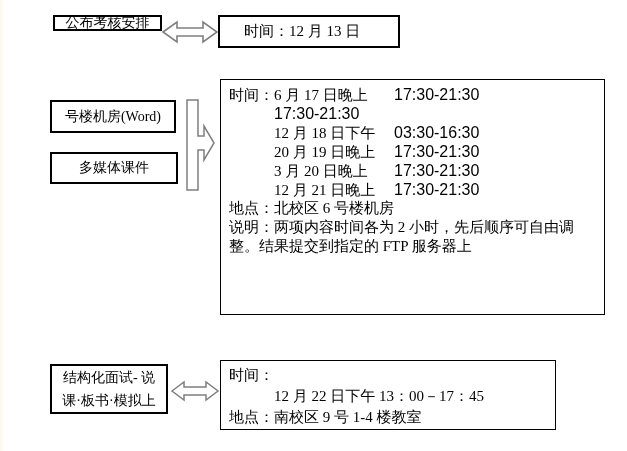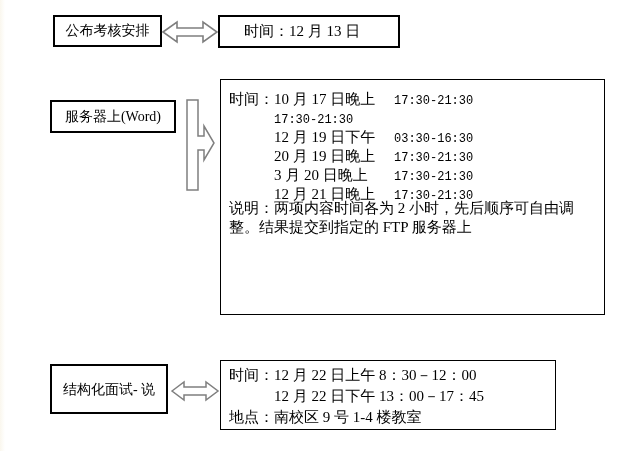--- a/index.html
+++ b/index.html
@@ -7,32 +7,32 @@
     position:relative;width:627px;height:451px;background:#fff;overflow:hidden;
     font-family:"Liberation Serif","DejaVu Serif",serif;color:#000;
   }
   .edge-strip{position:absolute;left:0;top:0;width:5px;height:451px;
     background:linear-gradient(to right,#faf7ee,#ffffff);}
   .box{position:absolute;background:#fff;border:2px solid #000;box-sizing:border-box;}
   .box.thin{border-width:1px;}
   .center{display:flex;align-items:center;justify-content:center;text-align:center;}
   .arrow-svg{position:absolute;}
   
-  .announce-box{left:53px;top:15px;width:109px;height:32px;font-size:14px;}
+  .announce-box{left:53px;top:15px;width:109px;height:16px;font-size:14px;}
   .announce-time-box{left:218px;top:15px;width:182px;height:33px;
     display:flex;align-items:center;padding-left:24px;font-size:15px;}
   
   .task-box-1{left:50px;top:100px;width:126px;height:33px;font-size:14px;}
   .task-box-2{left:50px;top:152px;width:128px;height:32px;font-size:14px;}
   
   .detail-box{left:220px;top:79px;width:385px;height:236px;padding:5px 8px;font-size:15px;}
   .detail-box .row{display:flex;align-items:baseline;height:19px;line-height:19px;white-space:nowrap;}
   .detail-box .lbl{display:inline-block;width:45px;flex:0 0 45px;}
   .detail-box .date{display:inline-block;width:120px;flex:0 0 120px;}
-  .detail-box .time{font-family:Liberation Mono, monospace;font-size:12px;margin-top:7px;}
+  .detail-box .time{font-family:Liberation Sans, sans-serif;font-size:16px;}
   .detail-box .textline{line-height:19px;}
   
   .interview-box{left:50px;top:364px;width:118px;height:50px;font-size:14px;
     display:flex;flex-direction:column;align-items:center;justify-content:center;line-height:23px;}
   .interview-time-box{left:220px;top:360px;width:336px;height:70px;padding:4px 8px;font-size:15px;}
   .interview-time-box .row{display:flex;align-items:baseline;height:21px;line-height:21px;white-space:nowrap;}
   .interview-time-box .lbl{display:inline-block;width:45px;flex:0 0 45px;}
   .interview-time-box .textline{line-height:21px;}
 </style>
 </head>
@@ -45,69 +45,73 @@
     <span>公布考核安排</span>
   </div>
   <svg class="arrow-svg" style="left:161px;top:20px;" width="58" height="24" viewBox="0 0 58 24">
     <path d="M2,12 L16,2 V8 H42 V2 L56,12 L42,22 V16 H16 V22 Z" fill="#ffffff" stroke="#7f7f7f" stroke-width="1.6"></path>
   </svg>
   <div class="box announce-time-box">
     <span>时间：12 月 13 日</span>
   </div>
 
   <div class="box task-box-1 center">
-    <span>服务器上(Word)</span>
+    <span>号楼机房(Word)</span>
+  </div>
+  <div class="box task-box-2 center">
+    <span>多媒体课件</span>
   </div>
   <svg class="arrow-svg" style="left:185px;top:98px;" width="32" height="96" viewBox="0 0 32 96">
     <path d="M2,2 H13 V38 H19 V28 L29,45 L19,62 V52 H13 V92 H2 Z" fill="#ffffff" stroke="#7f7f7f" stroke-width="1.5"></path>
   </svg>
 
   <div class="box thin detail-box">
     <div class="row">
       <span class="lbl">时间：</span>
-      <span class="date">10 月 17 日晚上</span>
+      <span class="date">6 月 17 日晚上</span>
       <span class="time">17:30-21:30</span>
     </div>
     <div class="row">
       <span class="lbl"></span>
       <span class="time">17:30-21:30</span>
     </div>
     <div class="row">
       <span class="lbl"></span>
-      <span class="date">12 月 19 日下午</span>
+      <span class="date">12 月 18 日下午</span>
       <span class="time">03:30-16:30</span>
     </div>
     <div class="row">
       <span class="lbl"></span>
       <span class="date">20 月 19 日晚上</span>
       <span class="time">17:30-21:30</span>
     </div>
     <div class="row">
       <span class="lbl"></span>
       <span class="date">3 月 20 日晚上</span>
       <span class="time">17:30-21:30</span>
     </div>
     <div class="row">
       <span class="lbl"></span>
       <span class="date">12 月 21 日晚上</span>
       <span class="time">17:30-21:30</span>
     </div>
+    <div class="textline">地点：北校区 6 号楼机房</div>
     <div class="textline">说明：两项内容时间各为 2 小时，先后顺序可自由调整。结果提交到指定的 FTP 服务器上</div>
   </div>
 
   <div class="box interview-box">
     <span>结构化面试- 说</span>
+    <span>课·板书·模拟上</span>
   </div>
   <svg class="arrow-svg" style="left:170px;top:380px;" width="50" height="22" viewBox="0 0 50 22">
     <path d="M2,11 L14,2 V7 H36 V2 L48,11 L36,20 V15 H14 V20 Z" fill="#ffffff" stroke="#7f7f7f" stroke-width="1.5"></path>
   </svg>
   <div class="box thin interview-time-box">
     <div class="row">
       <span class="lbl">时间：</span>
-      <span>12 月 22 日上午 8：30－12：00</span>
     </div>
     <div class="row">
       <span class="lbl"></span>
       <span>12 月 22 日下午 13：00－17：45</span>
     </div>
     <div class="textline">地点：南校区 9 号 1-4 楼教室</div>
   </div>
 </div>
 
 </body></html>

